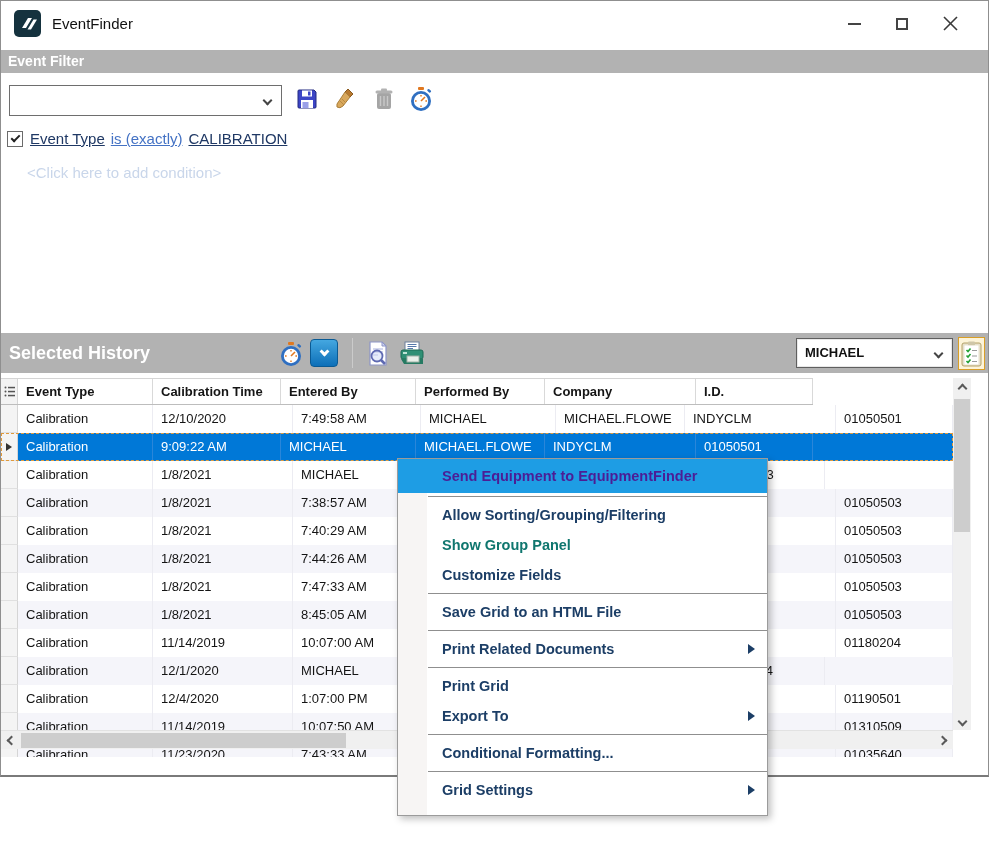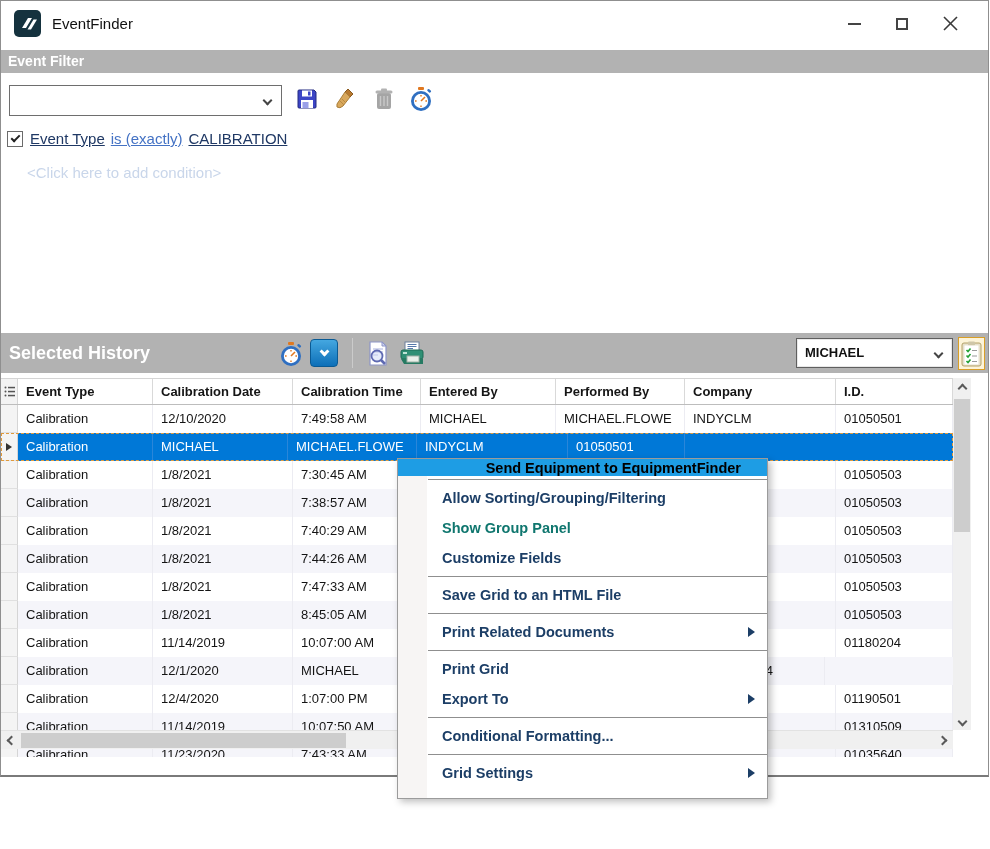--- a/index.html
+++ b/index.html
@@ -83,21 +83,21 @@
   .hscroll .sb-btn{position:absolute;top:0;width:18px;height:19px;display:flex;align-items:center;justify-content:center;}
   .hscroll .sb-left{left:0;}
   .hscroll .sb-right{right:0;}
   .h-thumb{position:absolute;left:20px;top:2px;width:325px;height:15px;background:#cdcdcd;}
   .sb-chev{border-color:#5a5a5a;}
 
   
   .context-menu{position:absolute;left:397px;top:458px;width:371px;background:#fff;border:1px solid #9b9b9b;box-shadow:3px 3px 7px rgba(0,0,0,.25);padding:0 0 10px 0;z-index:50;}
   .context-menu::before{content:"";position:absolute;left:0;top:0;bottom:0;width:29px;background:#f7f5f4;}
   .menu-item{position:relative;height:30px;display:flex;align-items:center;padding-left:44px;padding-right:26px;font-size:14.5px;font-weight:600;color:var(--menu-text);}
-  .menu-item.highlighted{height:17px;background:var(--menu-highlight-bg);color:#000000;z-index:1;justify-content:flex-end;}
+  .menu-item.highlighted{height:34px;background:var(--menu-highlight-bg);color:#4c1d95;z-index:1;}
   .menu-item.disabled{color:#0f766e;}
   .menu-sep{position:relative;height:1px;background:#8f8f8f;margin:3px 0 3px 30px;}
   .submenu-arrow{position:absolute;right:12px;top:50%;margin-top:-5px;width:0;height:0;border-left:7px solid #1c3e66;border-top:5px solid transparent;border-bottom:5px solid transparent;}
 
   svg{display:block;}
 </style>
 </head>
 <body>
 
 <div class="window">
@@ -239,21 +239,20 @@
         <svg width="11" height="11" viewBox="0 0 11 11">
           <circle cx="1.5" cy="1.5" r="1" fill="#555"></circle>
             <rect x="4" y="0.8" width="7" height="1.5" fill="#555"></rect>
           <circle cx="1.5" cy="5.5" r="1" fill="#555"></circle>
             <rect x="4" y="4.8" width="7" height="1.5" fill="#555"></rect>
           <circle cx="1.5" cy="9.5" r="1" fill="#555"></circle>
             <rect x="4" y="8.8" width="7" height="1.5" fill="#555"></rect>
         </svg>
       </div>
     <div class="gh-cell" style="width: 135px;">Event Type</div>
-        <div class="gh-cell" style="width: 140px;">Calibration Date</div>
         <div class="gh-cell" style="width: 128px;">Calibration Time</div>
         <div class="gh-cell" style="width: 135px;">Entered By</div>
         <div class="gh-cell" style="width: 129px;">Performed By</div>
         <div class="gh-cell" style="width: 151px;">Company</div>
         <div class="gh-cell" style="width: 117px;">I.D.</div>
       </div>
     <div class="grid-body" id="grid-body">
         <div class="g-row">
           <div class="g-ind"></div>
           <div class="g-cell" style="width: 135px;">Calibration</div>
@@ -262,30 +261,30 @@
           <div class="g-cell" style="width: 135px;">MICHAEL</div>
           <div class="g-cell" style="width: 129px;">MICHAEL.FLOWE</div>
           <div class="g-cell" style="width: 151px;">INDYCLM</div>
           <div class="g-cell" style="width: 117px;">01050501</div>
         </div>
         <div class="g-row selected alt">
           <div class="g-ind">
             <div class="row-arrow"></div>
           </div>
           <div class="g-cell" style="width: 135px;">Calibration</div>
+          <div class="g-cell" style="width: 128px;">9:09:22 AM</div>
           <div class="g-cell" style="width: 135px;">MICHAEL</div>
           <div class="g-cell" style="width: 129px;">MICHAEL.FLOWE</div>
           <div class="g-cell" style="width: 151px;">INDYCLM</div>
           <div class="g-cell" style="width: 117px;">01050501</div>
         </div>
         <div class="g-row">
           <div class="g-ind"></div>
           <div class="g-cell" style="width: 135px;">Calibration</div>
           <div class="g-cell" style="width: 140px;">1/8/2021</div>
-          <div class="g-cell" style="width: 128px;">7:30:45 AM</div>
           <div class="g-cell" style="width: 135px;">MICHAEL</div>
           <div class="g-cell" style="width: 129px;">MICHAEL.FLOWE</div>
           <div class="g-cell" style="width: 151px;">INDYCLM</div>
           <div class="g-cell" style="width: 117px;">01050503</div>
         </div>
         <div class="g-row alt">
           <div class="g-ind"></div>
           <div class="g-cell" style="width: 135px;">Calibration</div>
           <div class="g-cell" style="width: 140px;">1/8/2021</div>
           <div class="g-cell" style="width: 128px;">7:38:57 AM</div>

